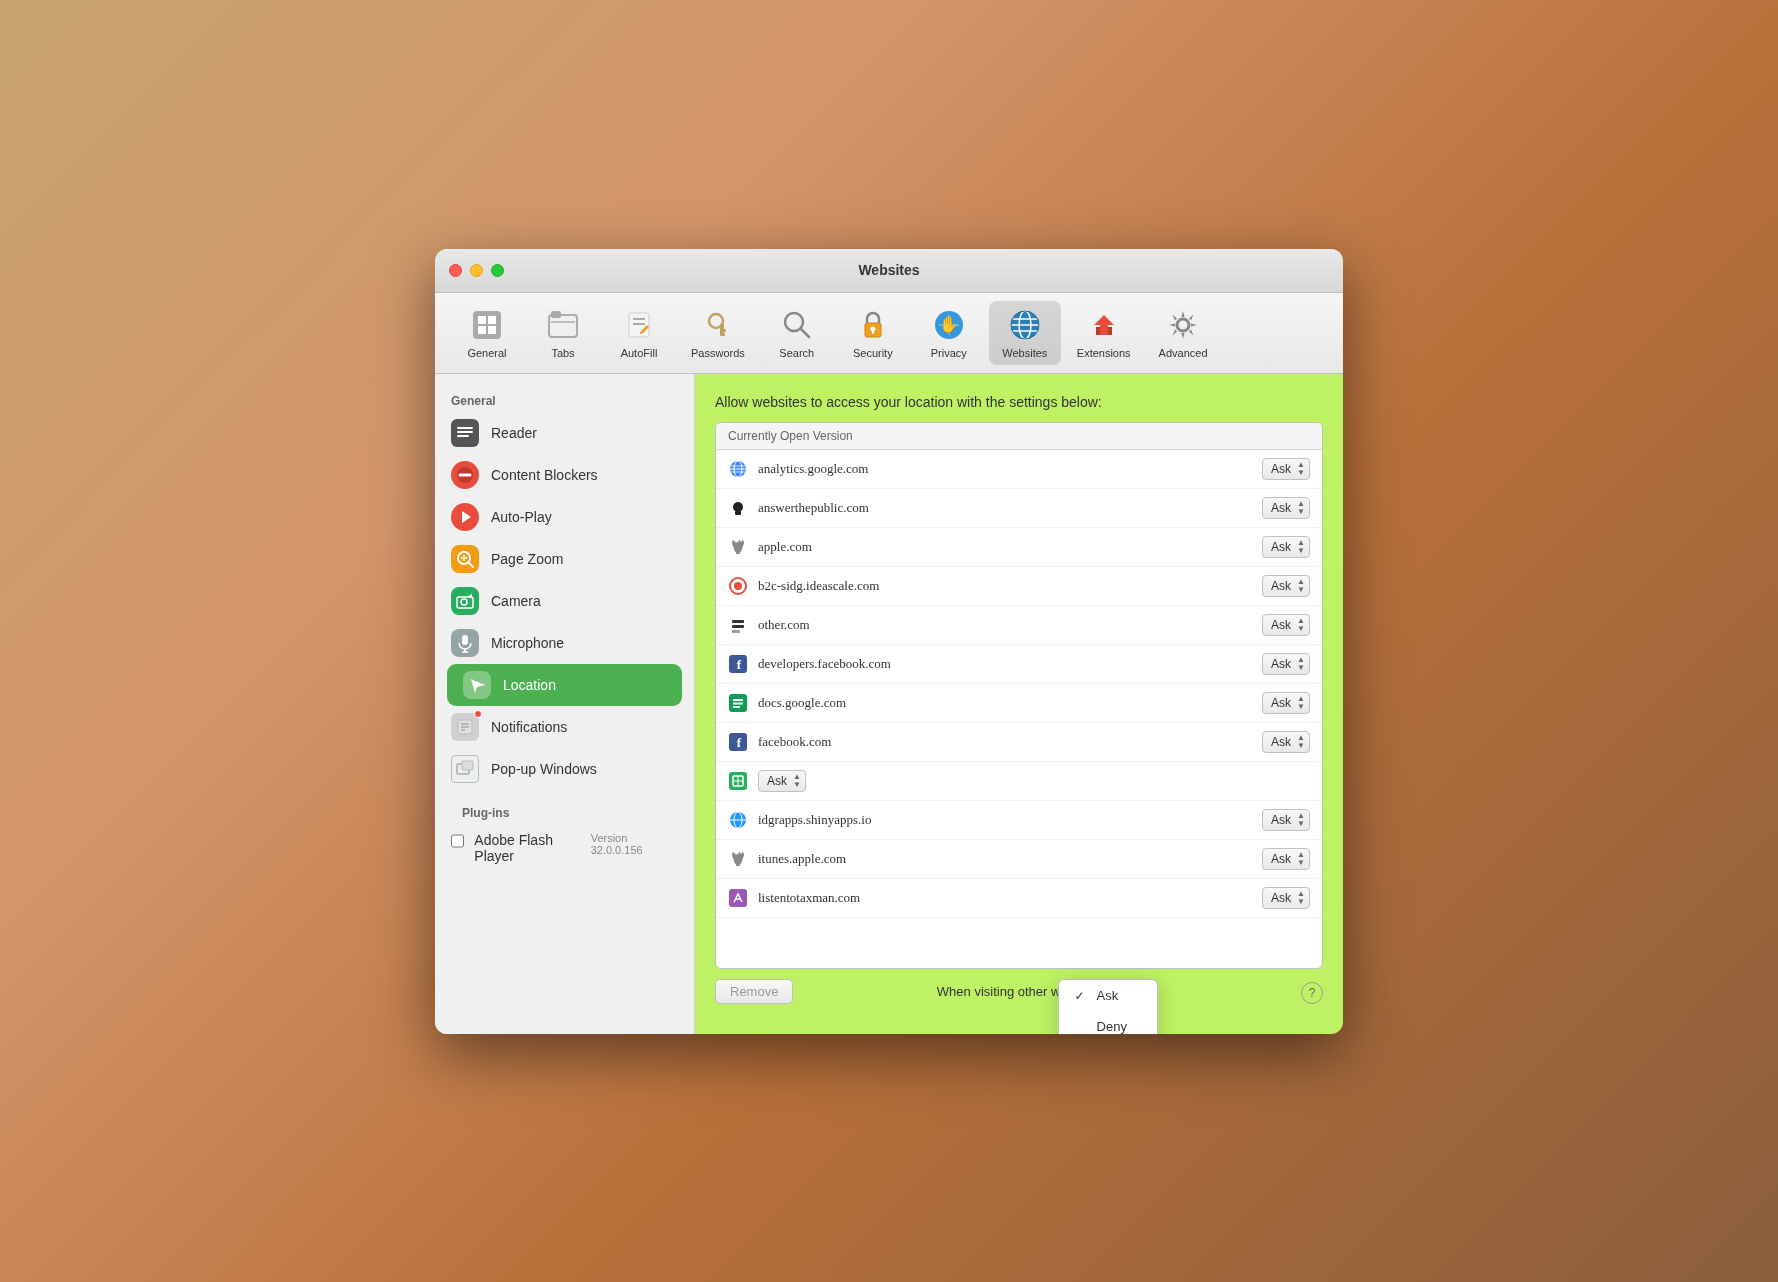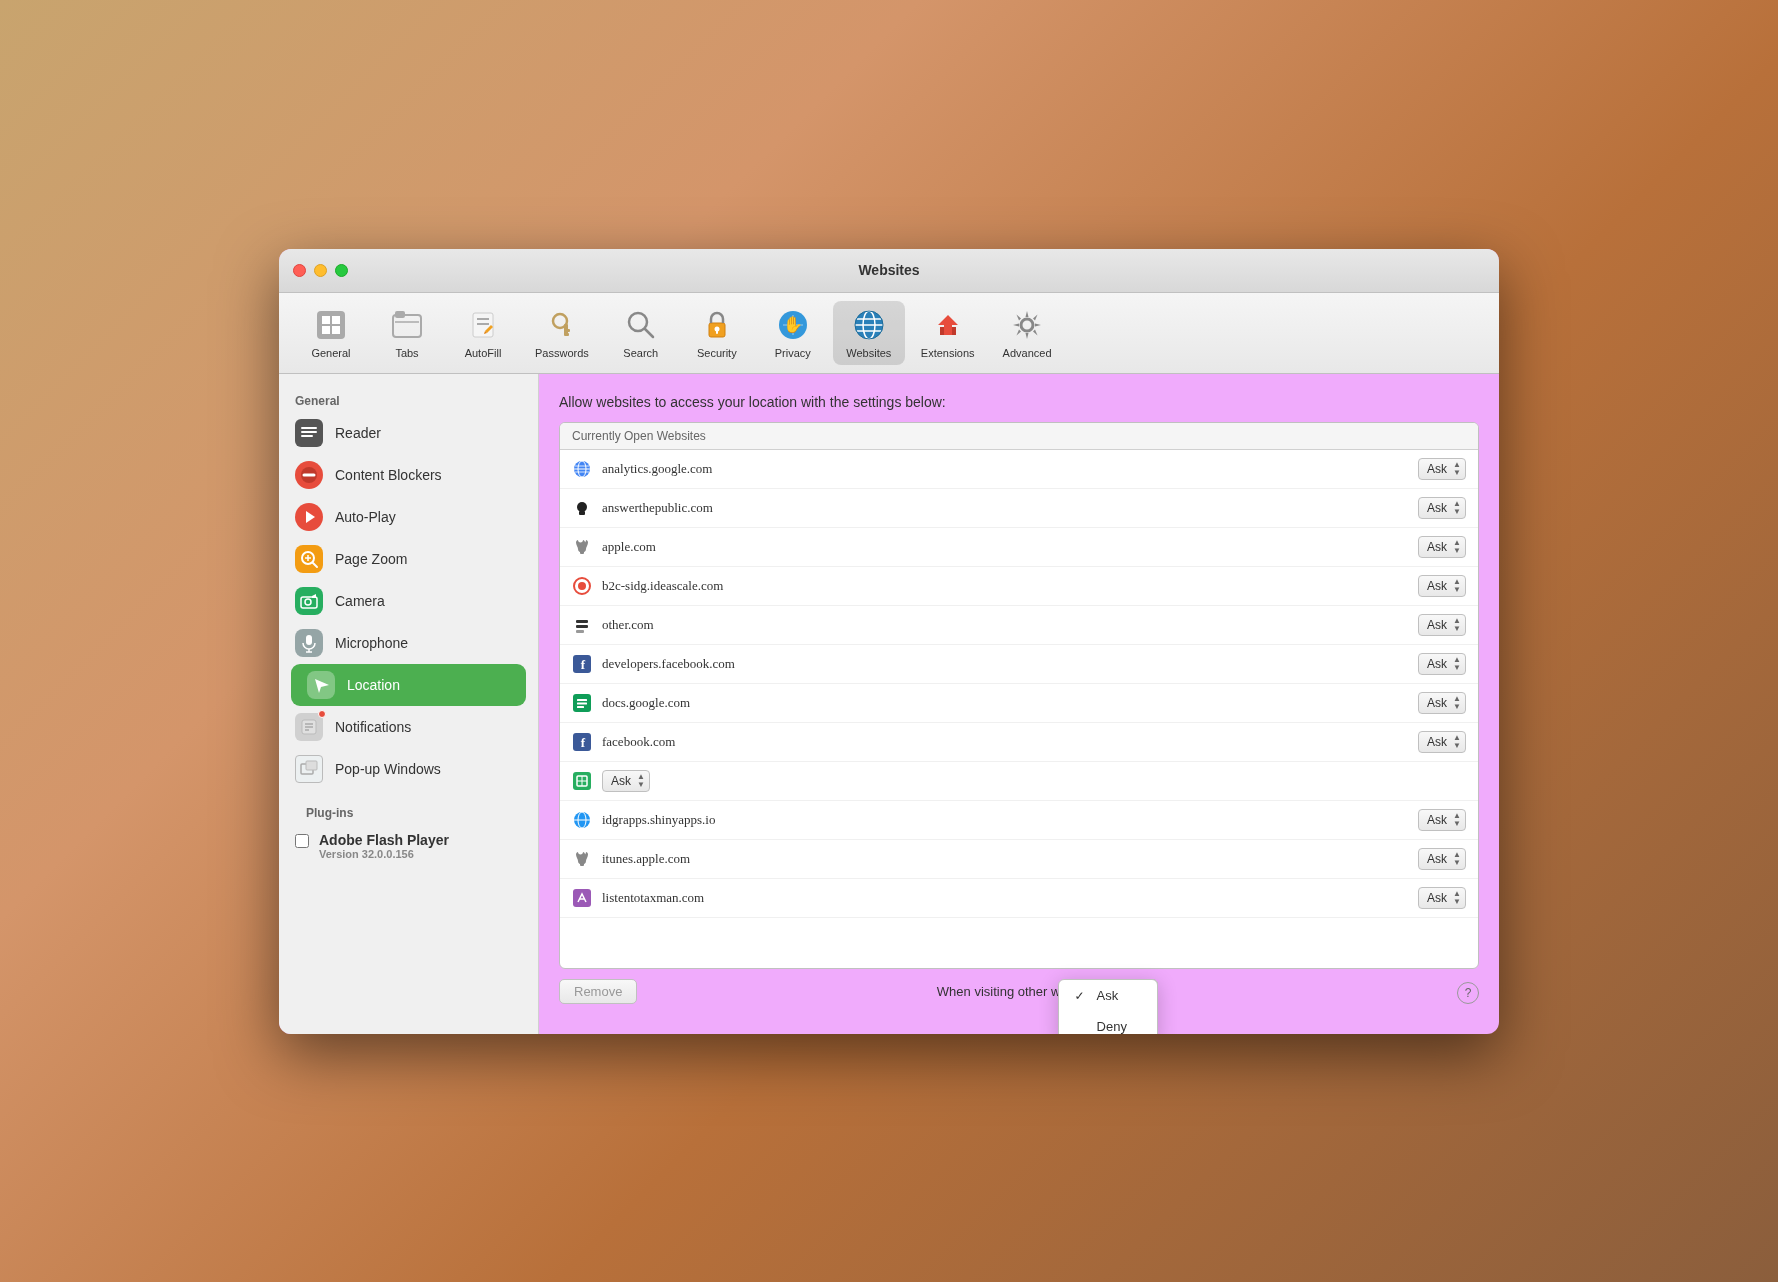--- a/index.html
+++ b/index.html
@@ -6,22 +6,22 @@
     body {
       font-family: -apple-system, BlinkMacSystemFont, 'San Francisco', 'Helvetica Neue', sans-serif;
       background: linear-gradient(135deg, #c8a46e 0%, #d4956a 30%, #b8703a 60%, #8b5e3c 100%);
       width: 1778px;
       height: 1282px;
       display: flex;
       align-items: center;
       justify-content: center;
     }
     .window {
-      width: 1220px;
-      background: #f0abfc;
+      width: 908px;
+      background: #bef264;
       border-radius: 12px;
       box-shadow: 0 20px 60px rgba(0,0,0,0.5);
       overflow: hidden;
     }
     .titlebar {
       background: linear-gradient(to bottom, #e8e8e8, #d8d8d8);
       height: 44px;
       display: flex;
       align-items: center;
       justify-content: center;
@@ -276,21 +276,21 @@
       display: flex;
       align-items: flex-start;
       padding: 8px 16px;
       gap: 10px;
     }
     .checkbox-input {
       width: 14px;
       height: 14px;
       margin-top: 2px;
     }
-    .plugin-info { display: flex; flex-direction: column; font-weight: bold; }
+    .plugin-info { display: flex; flex-direction: row; }
     .plugin-name { font-size: 14px; color: #333; }
     .plugin-version { font-size: 11px; color: #888; }
 
     
     .websites-list::-webkit-scrollbar { width: 8px; }
     .websites-list::-webkit-scrollbar-track { background: #f5f5f5; }
     .websites-list::-webkit-scrollbar-thumb { background: #c0c0c0; border-radius: 4px; }
 
     
     .icon-reader { background: #555; color: white; }
@@ -537,21 +537,21 @@
           <span class="plugin-name">Adobe Flash Player</span>
           <span class="plugin-version">Version 32.0.0.156</span>
         </div>
       </div>
     </div>
 
     <div class="main">
       <p class="main-description">Allow websites to access your location with the settings below:</p>
 
       <div class="websites-list-container">
-        <div class="list-header">Currently Open Websites</div>
+        <div class="list-header">Currently Open Version</div>
         <div class="websites-list">
 
         <div class="website-row">
               <div class="site-favicon" style="color: rgb(33, 150, 243); font-size: 15px; font-weight: bold;">
                 <svg width="18" height="18" viewBox="0 0 18 18">
                   <circle cx="9" cy="9" r="8" fill="#4285F4"></circle>
                   <ellipse cx="9" cy="9" rx="4" ry="8" fill="none" stroke="white" stroke-width="1"></ellipse>
                   <line x1="1" y1="9" x2="17" y2="9" stroke="white" stroke-width="1"></line>
                   <line x1="2" y1="6" x2="16" y2="6" stroke="white" stroke-width="0.8"></line>
                   <line x1="2" y1="12" x2="16" y2="12" stroke="white" stroke-width="0.8"></line>

